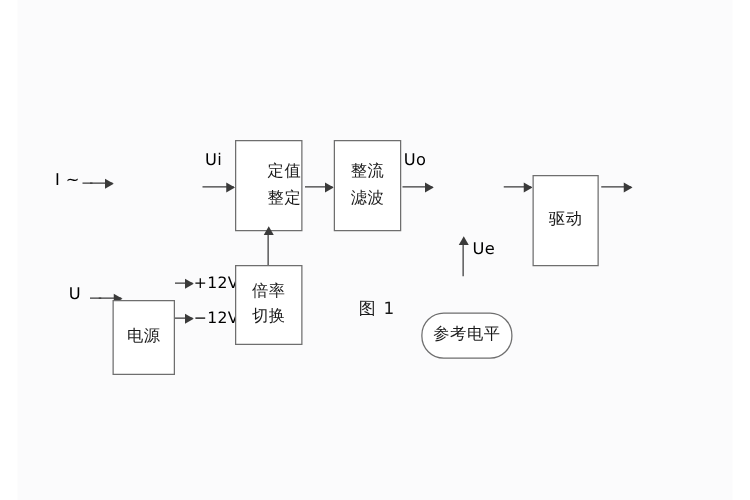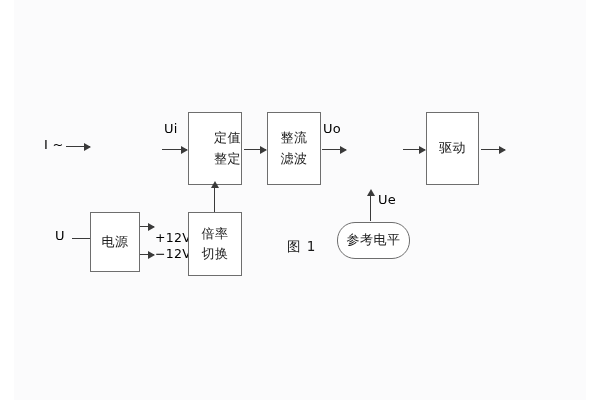--- a/index.html
+++ b/index.html
@@ -33,21 +33,21 @@
     display: flex;
     flex-direction: column;
     align-items: center;
     justify-content: center;
     color: #1a1a1a;
     font-size: 13px;
     line-height: 1.55;
     letter-spacing: 0.5px;
   }
   .box .ln { display: block; white-space: nowrap; }
-  .box.one-line { font-size: 13px; }
+  .box.one-line { font-size: 13px; margin-top: 28px; }
 
   .lbl {
     position: absolute;
     color: #000000;
     font-size: 13px;
     white-space: nowrap;
     letter-spacing: 0.3px;
   }
   .lbl.small { font-size: 12.5px; }
 
@@ -140,21 +140,21 @@
 
   <div class="lbl" style="left:55px; top:228px;">U</div>
   <div class="tail" style="left:72px; top:238px; width:9px;"></div>
   <div class="harrow" style="left:79px; top:238px; width:18px;"></div>
 
   <div class="box one-line" style="left:90px; top:212px; width:50px; height:60px;">
     <span class="ln">电源</span>
   </div>
 
   <div class="harrow" style="left:140px; top:226px; width:14px;"></div>
-  <div class="lbl small" style="left:155px; top:230px;">+12V</div>
+  <div class="lbl small" style="left:155px; top:218px;">+12V</div>
 
   <div class="harrow" style="left:140px; top:254px; width:14px;"></div>
   <div class="lbl small" style="left:155px; top:246px;">−12V</div>
 
   <div class="box" style="left:188px; top:212px; width:54px; height:64px;">
     <span class="ln">倍率</span>
     <span class="ln">切换</span>
   </div>
 
   <div class="varrow" style="left:214px; top:188px; height:24px;"></div>

